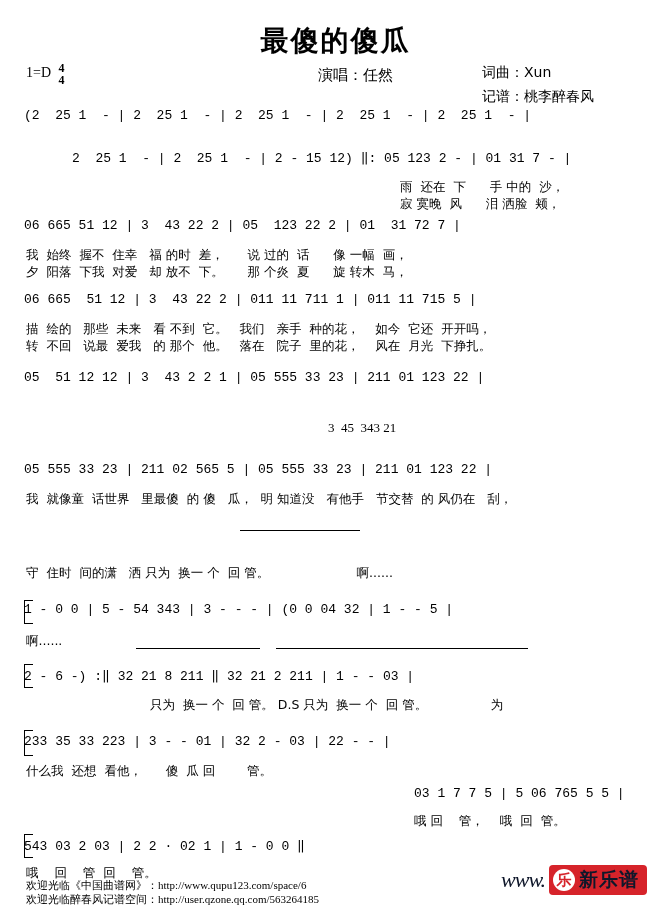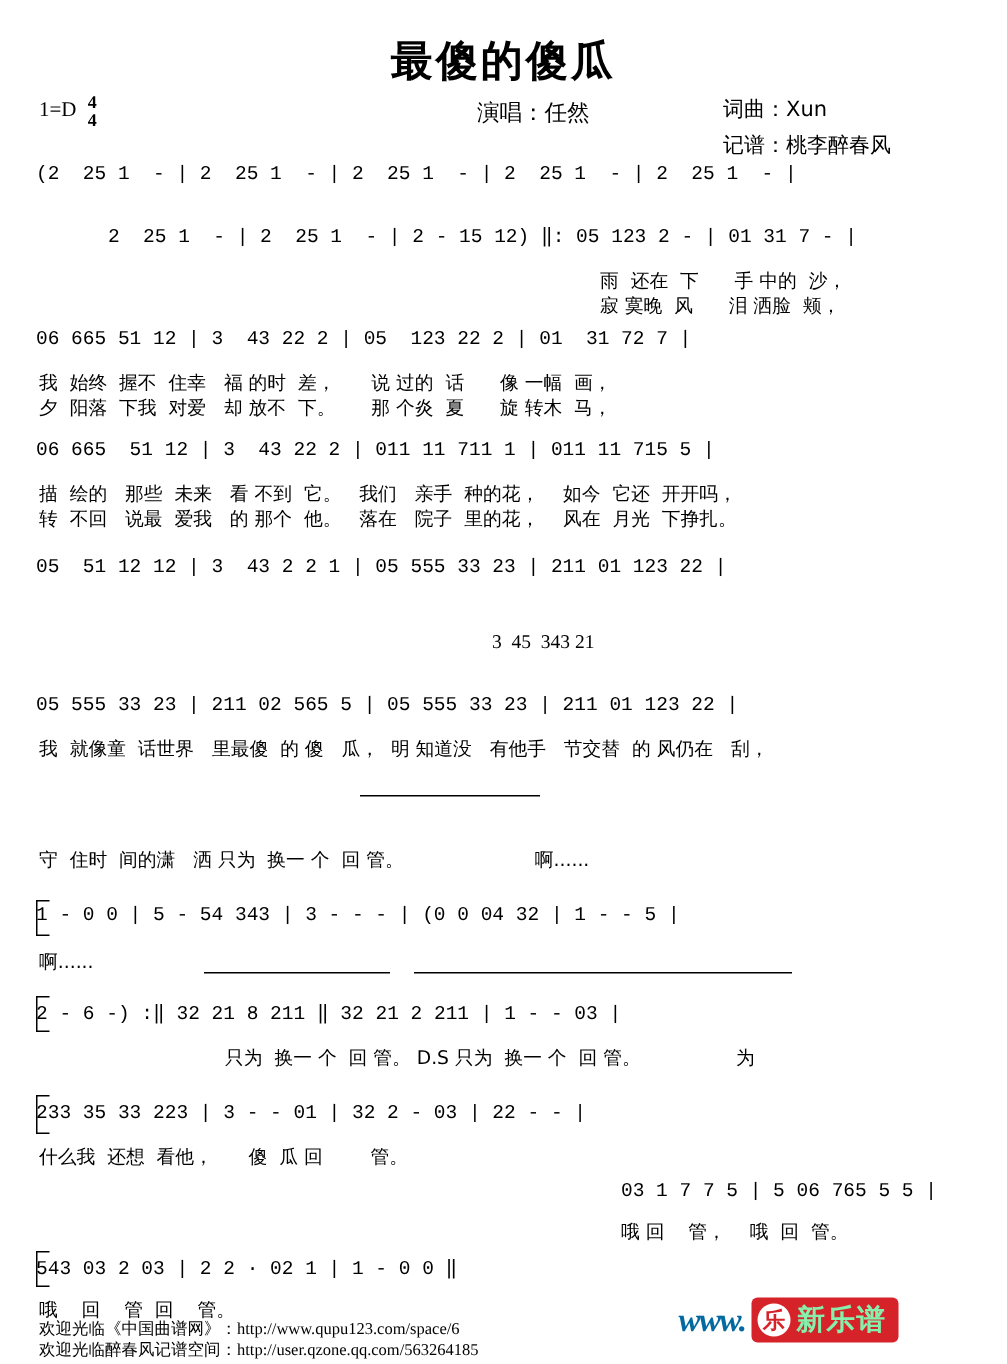--- a/index.html
+++ b/index.html
@@ -12,20 +12,21 @@
     height: 909px;
     position: relative;
     font-family: "Liberation Serif", serif;
     color: #000000;
     overflow: hidden;
   }
   .sheet {
     position: relative;
     width: 605px;
     height: 909px;
+    padding-left: 48px;
   }
   .title {
     position: absolute;
     top: 22px;
     left: 0;
     width: 671px;
     text-align: center;
     font-size: 28px;
     font-weight: bold;
     font-family: "DejaVu Sans", sans-serif;
@@ -99,23 +100,23 @@
   .brandbar {
     position: absolute;
     right: 6px;
     bottom: 14px;
     display: flex;
     align-items: center;
     gap: 4px;
   }
   .brand-www {
     font-size: 22px;
-    font-weight: bold;
+    font-weight: normal;
     font-style: italic;
-    color: #0369a1;
+    color: #0f172a;
     font-family: "Liberation Serif", serif;
     letter-spacing: -1px;
     text-align: center;
   }
   .brand-logo {
     display: flex;
     align-items: center;
     background: #d6232a;
     border-radius: 4px;
     padding: 2px 8px 2px 4px;
@@ -128,21 +129,21 @@
     background: #ffffff;
     color: #d6232a;
     font-size: 15px;
     font-weight: bold;
     display: flex;
     align-items: center;
     justify-content: center;
     font-family: "DejaVu Sans", sans-serif;
   }
   .brand-text {
-    color: #86efac;
+    color: #0f172a;
     font-size: 19px;
     font-weight: bold;
     font-family: "DejaVu Sans", sans-serif;
     letter-spacing: 1px;
   }
   .bracket-l {
     position: absolute;
     border-left: 1.6px solid #000;
     border-top: 1.6px solid #000;
     border-bottom: 1.6px solid #000;

